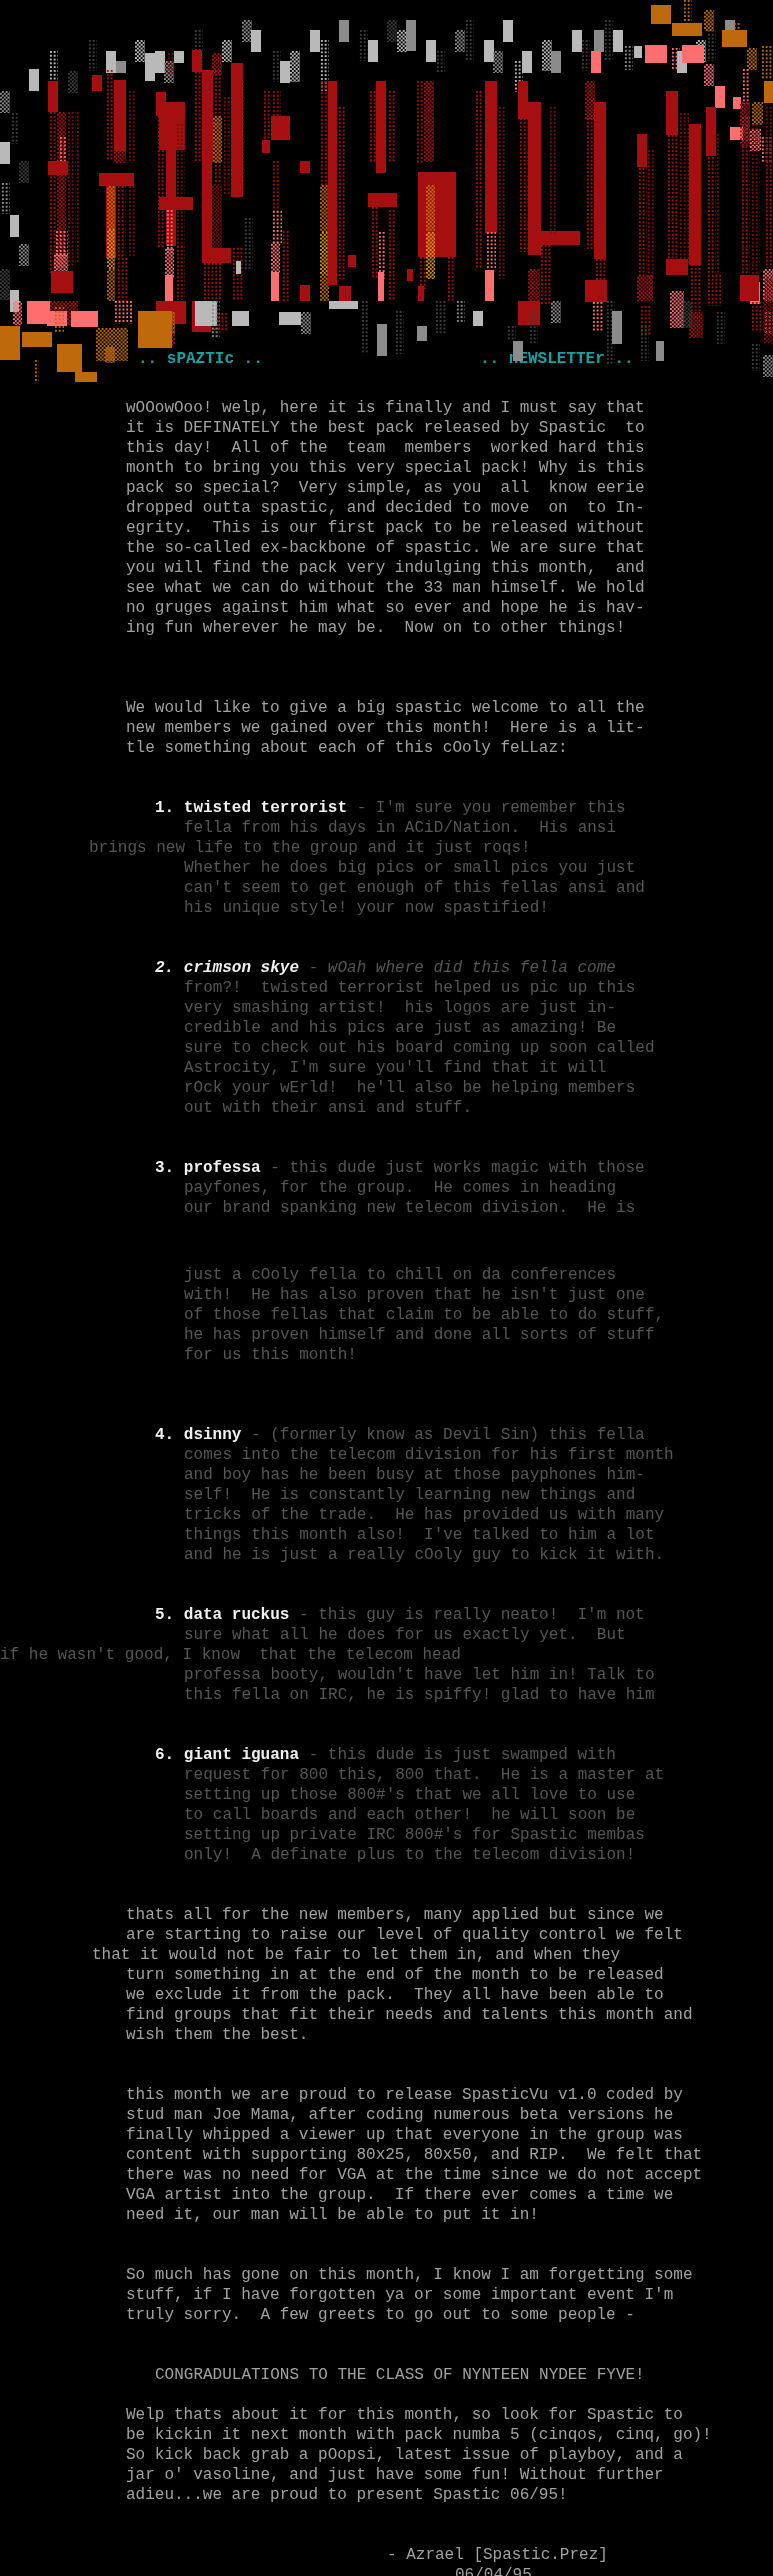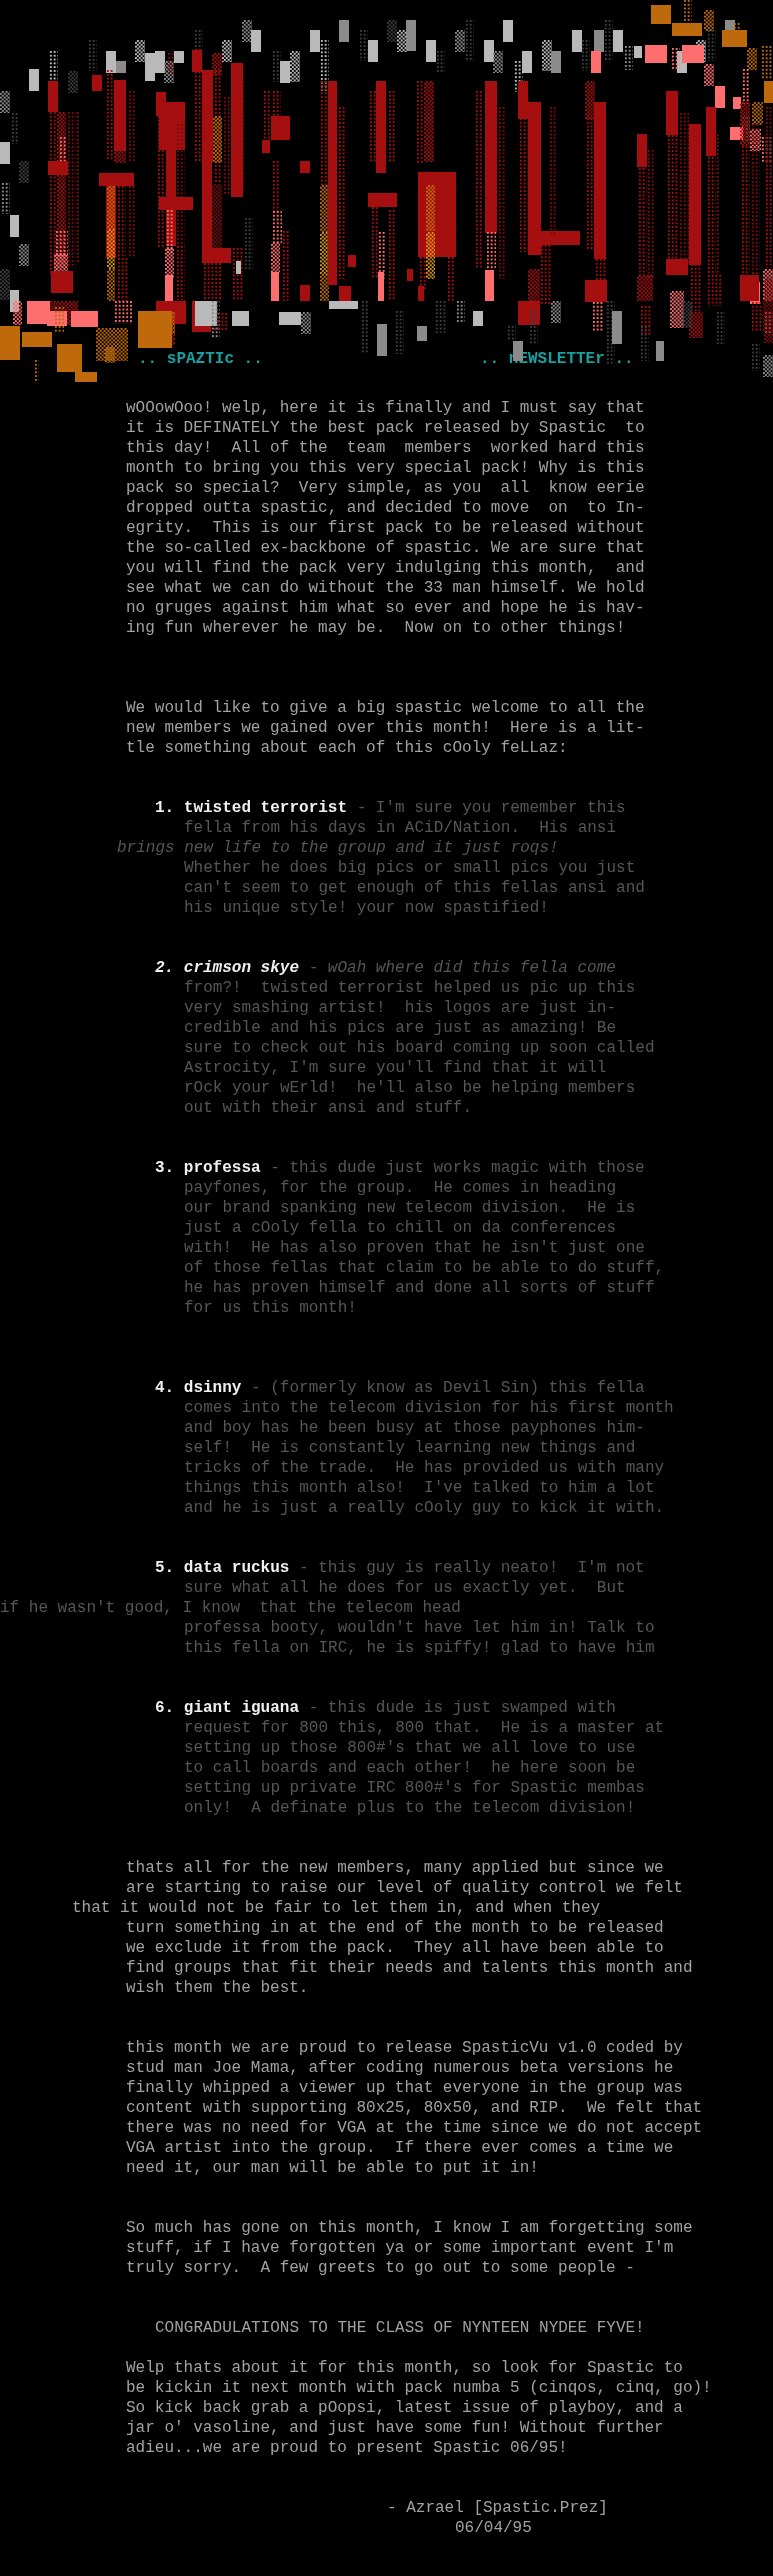--- a/index.html
+++ b/index.html
@@ -305,40 +305,40 @@
       <div class="line" style="padding-left: 0px;"></div>
       <div class="line" style="padding-left: 0px;"></div>
       <div class="line" style="padding-left: 0px;"></div>
       <div class="line" style="padding-left: 126px;"><span class="c-g">We would like to give a big spastic welcome to all the</span></div>
       <div class="line" style="padding-left: 126px;"><span class="c-g">new members we gained over this month!  Here is a lit-</span></div>
       <div class="line" style="padding-left: 126px;"><span class="c-g">tle something about each of this cOoly feLLaz:</span></div>
       <div class="line" style="padding-left: 0px;"></div>
       <div class="line" style="padding-left: 0px;"></div>
       <div class="line" style="padding-left: 155px;"><span class="c-w">1. twisted terrorist </span><span class="c-d">- I'm sure you remember this</span></div>
       <div class="line" style="padding-left: 184px;"><span class="c-d">fella from his days in ACiD/Nation.  His ansi</span></div>
-      <div class="line" style="padding-left: 117px; font-style: italic;"><span class="c-d">brings new life to the group and it just roqs!</span></div>
+      <div class="line" style="padding-left: 89px;"><span class="c-d">brings new life to the group and it just roqs!</span></div>
       <div class="line" style="padding-left: 184px;"><span class="c-d">Whether he does big pics or small pics you just</span></div>
       <div class="line" style="padding-left: 184px;"><span class="c-d">can't seem to get enough of this fellas ansi and</span></div>
       <div class="line" style="padding-left: 184px;"><span class="c-d">his unique style! your now spastified!</span></div>
       <div class="line" style="padding-left: 0px;"></div>
       <div class="line" style="padding-left: 0px;"></div>
       <div class="line" style="padding-left: 155px; font-style: italic;"><span class="c-w">2. crimson skye </span><span class="c-d">- wOah where did this fella come</span></div>
       <div class="line" style="padding-left: 184px;"><span class="c-d">from?!  twisted terrorist helped us pic up this</span></div>
       <div class="line" style="padding-left: 184px;"><span class="c-d">very smashing artist!  his logos are just in-</span></div>
       <div class="line" style="padding-left: 184px;"><span class="c-d">credible and his pics are just as amazing! Be</span></div>
       <div class="line" style="padding-left: 184px;"><span class="c-d">sure to check out his board coming up soon called</span></div>
       <div class="line" style="padding-left: 184px;"><span class="c-d">Astrocity, I'm sure you'll find that it will</span></div>
       <div class="line" style="padding-left: 184px;"><span class="c-d">rOck your wErld!  he'll also be helping members</span></div>
       <div class="line" style="padding-left: 184px;"><span class="c-d">out with their ansi and stuff.</span></div>
       <div class="line" style="padding-left: 0px;"></div>
       <div class="line" style="padding-left: 0px;"></div>
       <div class="line" style="padding-left: 155px;"><span class="c-w">3. professa </span><span class="c-d">- this dude just works magic with those</span></div>
       <div class="line" style="padding-left: 184px;"><span class="c-d">payfones, for the group.  He comes in heading</span></div>
       <div class="line" style="padding-left: 184px;"><span class="c-d">our brand spanking new telecom division.  He is</span></div>
-      <div class="line" style="padding-left: 184px;"><span class="c-d">just a cOoly fella to chill on da conferences</span></div>
+      <div class="line" style="padding-left: 184px; margin-top: 47px;"><span class="c-d">just a cOoly fella to chill on da conferences</span></div>
       <div class="line" style="padding-left: 184px;"><span class="c-d">with!  He has also proven that he isn't just one</span></div>
       <div class="line" style="padding-left: 184px;"><span class="c-d">of those fellas that claim to be able to do stuff,</span></div>
       <div class="line" style="padding-left: 184px;"><span class="c-d">he has proven himself and done all sorts of stuff</span></div>
       <div class="line" style="padding-left: 184px;"><span class="c-d">for us this month!</span></div>
       <div class="line" style="padding-left: 0px;"></div>
       <div class="line" style="padding-left: 0px;"></div>
       <div class="line" style="padding-left: 0px;"></div>
       <div class="line" style="padding-left: 155px;"><span class="c-w">4. dsinny </span><span class="c-d">- (formerly know as Devil Sin) this fella</span></div>
       <div class="line" style="padding-left: 184px;"><span class="c-d">comes into the telecom division for his first month</span></div>
       <div class="line" style="padding-left: 184px;"><span class="c-d">and boy has he been busy at those payphones him-</span></div>
@@ -351,28 +351,28 @@
       <div class="line" style="padding-left: 155px;"><span class="c-w">5. data ruckus </span><span class="c-d">- this guy is really neato!  I'm not</span></div>
       <div class="line" style="padding-left: 184px;"><span class="c-d">sure what all he does for us exactly yet.  But</span></div>
       <div class="line" style=""><span class="c-d">if he wasn't good, I know  that the telecom head</span></div>
       <div class="line" style="padding-left: 184px;"><span class="c-d">professa booty, wouldn't have let him in! Talk to</span></div>
       <div class="line" style="padding-left: 184px;"><span class="c-d">this fella on IRC, he is spiffy! glad to have him</span></div>
       <div class="line" style="padding-left: 0px;"></div>
       <div class="line" style="padding-left: 0px;"></div>
       <div class="line" style="padding-left: 155px;"><span class="c-w">6. giant iguana </span><span class="c-d">- this dude is just swamped with</span></div>
       <div class="line" style="padding-left: 184px;"><span class="c-d">request for 800 this, 800 that.  He is a master at</span></div>
       <div class="line" style="padding-left: 184px;"><span class="c-d">setting up those 800#'s that we all love to use</span></div>
-      <div class="line" style="padding-left: 184px;"><span class="c-d">to call boards and each other!  he here soon be</span></div>
+      <div class="line" style="padding-left: 184px;"><span class="c-d">to call boards and each other!  he will soon be</span></div>
       <div class="line" style="padding-left: 184px;"><span class="c-d">setting up private IRC 800#'s for Spastic membas</span></div>
       <div class="line" style="padding-left: 184px;"><span class="c-d">only!  A definate plus to the telecom division!</span></div>
       <div class="line" style="padding-left: 0px;"></div>
       <div class="line" style="padding-left: 0px;"></div>
       <div class="line" style="padding-left: 126px;"><span class="c-g">thats all for the new members, many applied but since we</span></div>
       <div class="line" style="padding-left: 126px;"><span class="c-g">are starting to raise our level of quality control we felt</span></div>
-      <div class="line" style="padding-left: 72px;"><span class="c-g">that it would not be fair to let them in, and when they</span></div>
+      <div class="line" style="padding-left: 92px;"><span class="c-g">that it would not be fair to let them in, and when they</span></div>
       <div class="line" style="padding-left: 126px;"><span class="c-g">turn something in at the end of the month to be released</span></div>
       <div class="line" style="padding-left: 126px;"><span class="c-g">we exclude it from the pack.  They all have been able to</span></div>
       <div class="line" style="padding-left: 126px;"><span class="c-g">find groups that fit their needs and talents this month and</span></div>
       <div class="line" style="padding-left: 126px;"><span class="c-g">wish them the best.</span></div>
       <div class="line" style="padding-left: 0px;"></div>
       <div class="line" style="padding-left: 0px;"></div>
       <div class="line" style="padding-left: 126px;"><span class="c-g">this month we are proud to release SpasticVu v1.0 coded by</span></div>
       <div class="line" style="padding-left: 126px;"><span class="c-g">stud man Joe Mama, after coding numerous beta versions he</span></div>
       <div class="line" style="padding-left: 126px;"><span class="c-g">finally whipped a viewer up that everyone in the group was</span></div>
       <div class="line" style="padding-left: 126px;"><span class="c-g">content with supporting 80x25, 80x50, and RIP.  We felt that</span></div>

